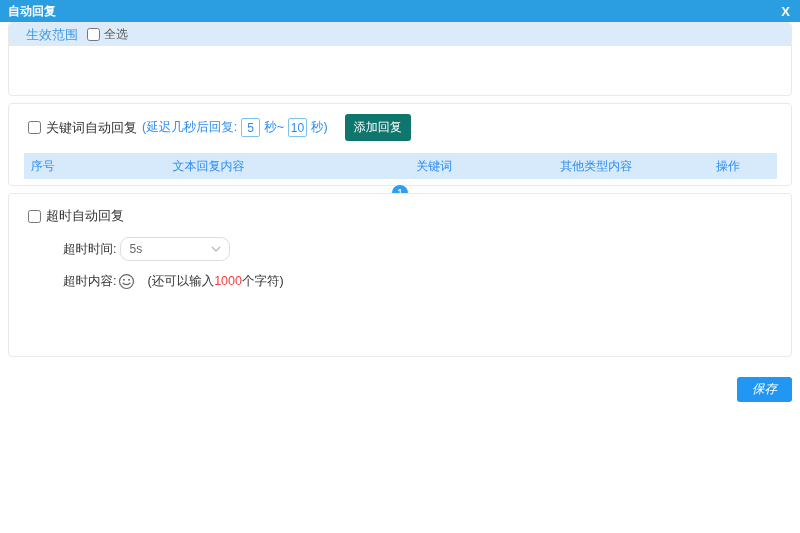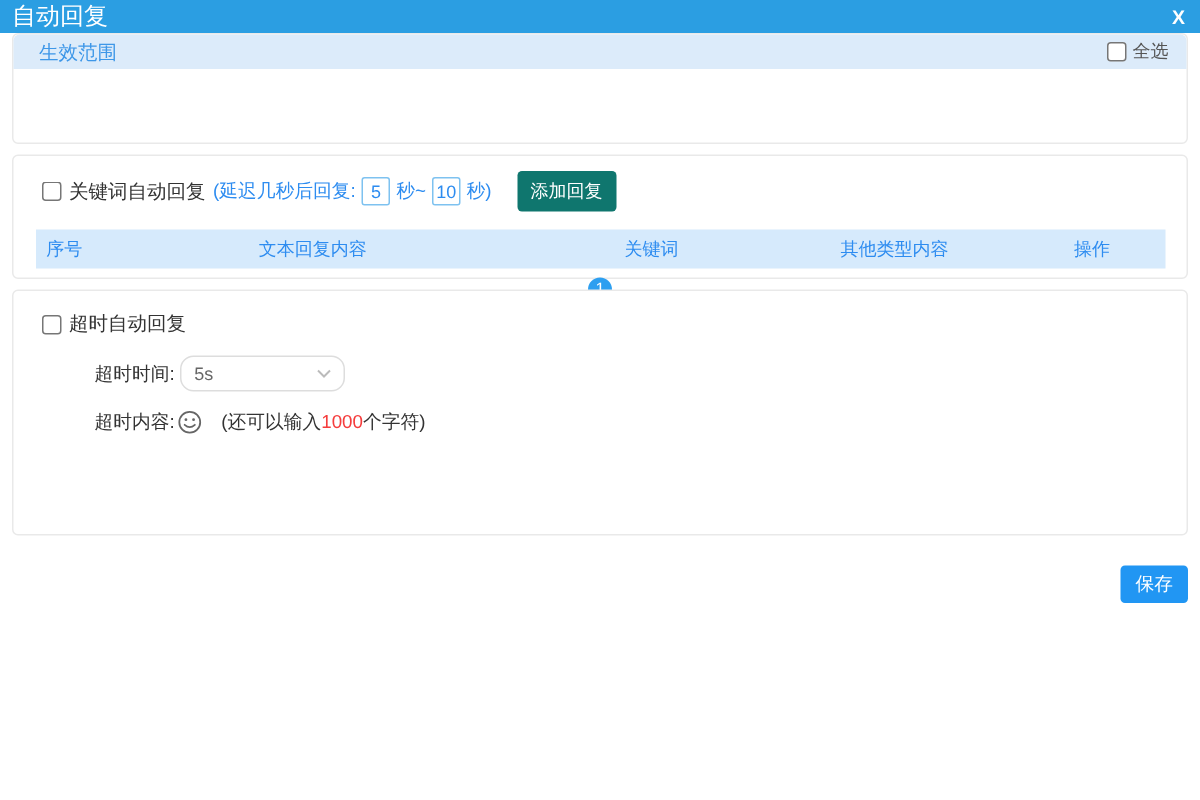--- a/index.html
+++ b/index.html
@@ -5,35 +5,36 @@
   * { box-sizing: border-box; margin: 0; padding: 0; }
   html, body { width: 800px; height: 533px; background: #fff; overflow: hidden; }
   body { font-family: "Liberation Sans", "DejaVu Sans", sans-serif; font-size: 13px; color: #333; }
 
   
   .titlebar {
     height: 22px; background: #2b9ee2; color: #fff;
     display: flex; align-items: center; justify-content: space-between;
     padding: 0 10px 0 8px;
   }
-  .titlebar .title { font-size: 16px; font-weight: normal; }
+  .titlebar .title { font-size: 12px; font-weight: bold; }
   .titlebar .close { font-size: 13px; font-weight: bold; cursor: pointer; line-height: 1; }
 
   
   .box {
     margin: 0 8px; border: 1px solid #e9e9e9; border-radius: 4px;
     background: #fff; position: relative;
   }
 
   
   .scope-box { height: 74px; }
   .scope-header {
     height: 23px; background: #dcebfa; border-radius: 4px 4px 0 0;
-    display: flex; align-items: center; justify-content: space-between;
+    display: flex; align-items: center; justify-content: flex-start;
     padding: 0 12px 0 17px;
+    gap: 9px;
   }
   .scope-title { color: #3e97e8; font-size: 13px; }
   .select-all { display: flex; align-items: center; color: #555; font-size: 12px; }
   .select-all input { margin-right: 4px; width: 13px; height: 13px; }
 
   
   .keyword-box { margin-top: 7px; height: 83px; }
   .kw-row {
     display: flex; align-items: center; padding: 10px 0 0 19px;
   }
@@ -93,22 +94,23 @@
     border: 1px solid #ddd; border-radius: 3px; padding: 8px 9px;
     font-size: 12.5px; color: #333; resize: both; outline: none;
     font-family: "Liberation Sans", "DejaVu Sans", sans-serif;
   }
   .reply-textarea::placeholder { color: #aaa; }
 
   
   .footer { margin: 20px 8px 0; display: flex; justify-content: flex-end; }
   .save-btn {
     background: #2196f3; color: #fff; border: none; border-radius: 3px;
-    font-size: 12.5px; width: 45px; height: 25px; cursor: pointer;
+    font-size: 12.5px; width: 55px; height: 25px; cursor: pointer;
     font-family: "Liberation Sans", sans-serif;
+    font-style: italic;
   }
 </style>
 </head>
 <body>
 
 <div class="titlebar">
   <span class="title">自动回复</span>
   <span class="close">X</span>
 </div>
 

